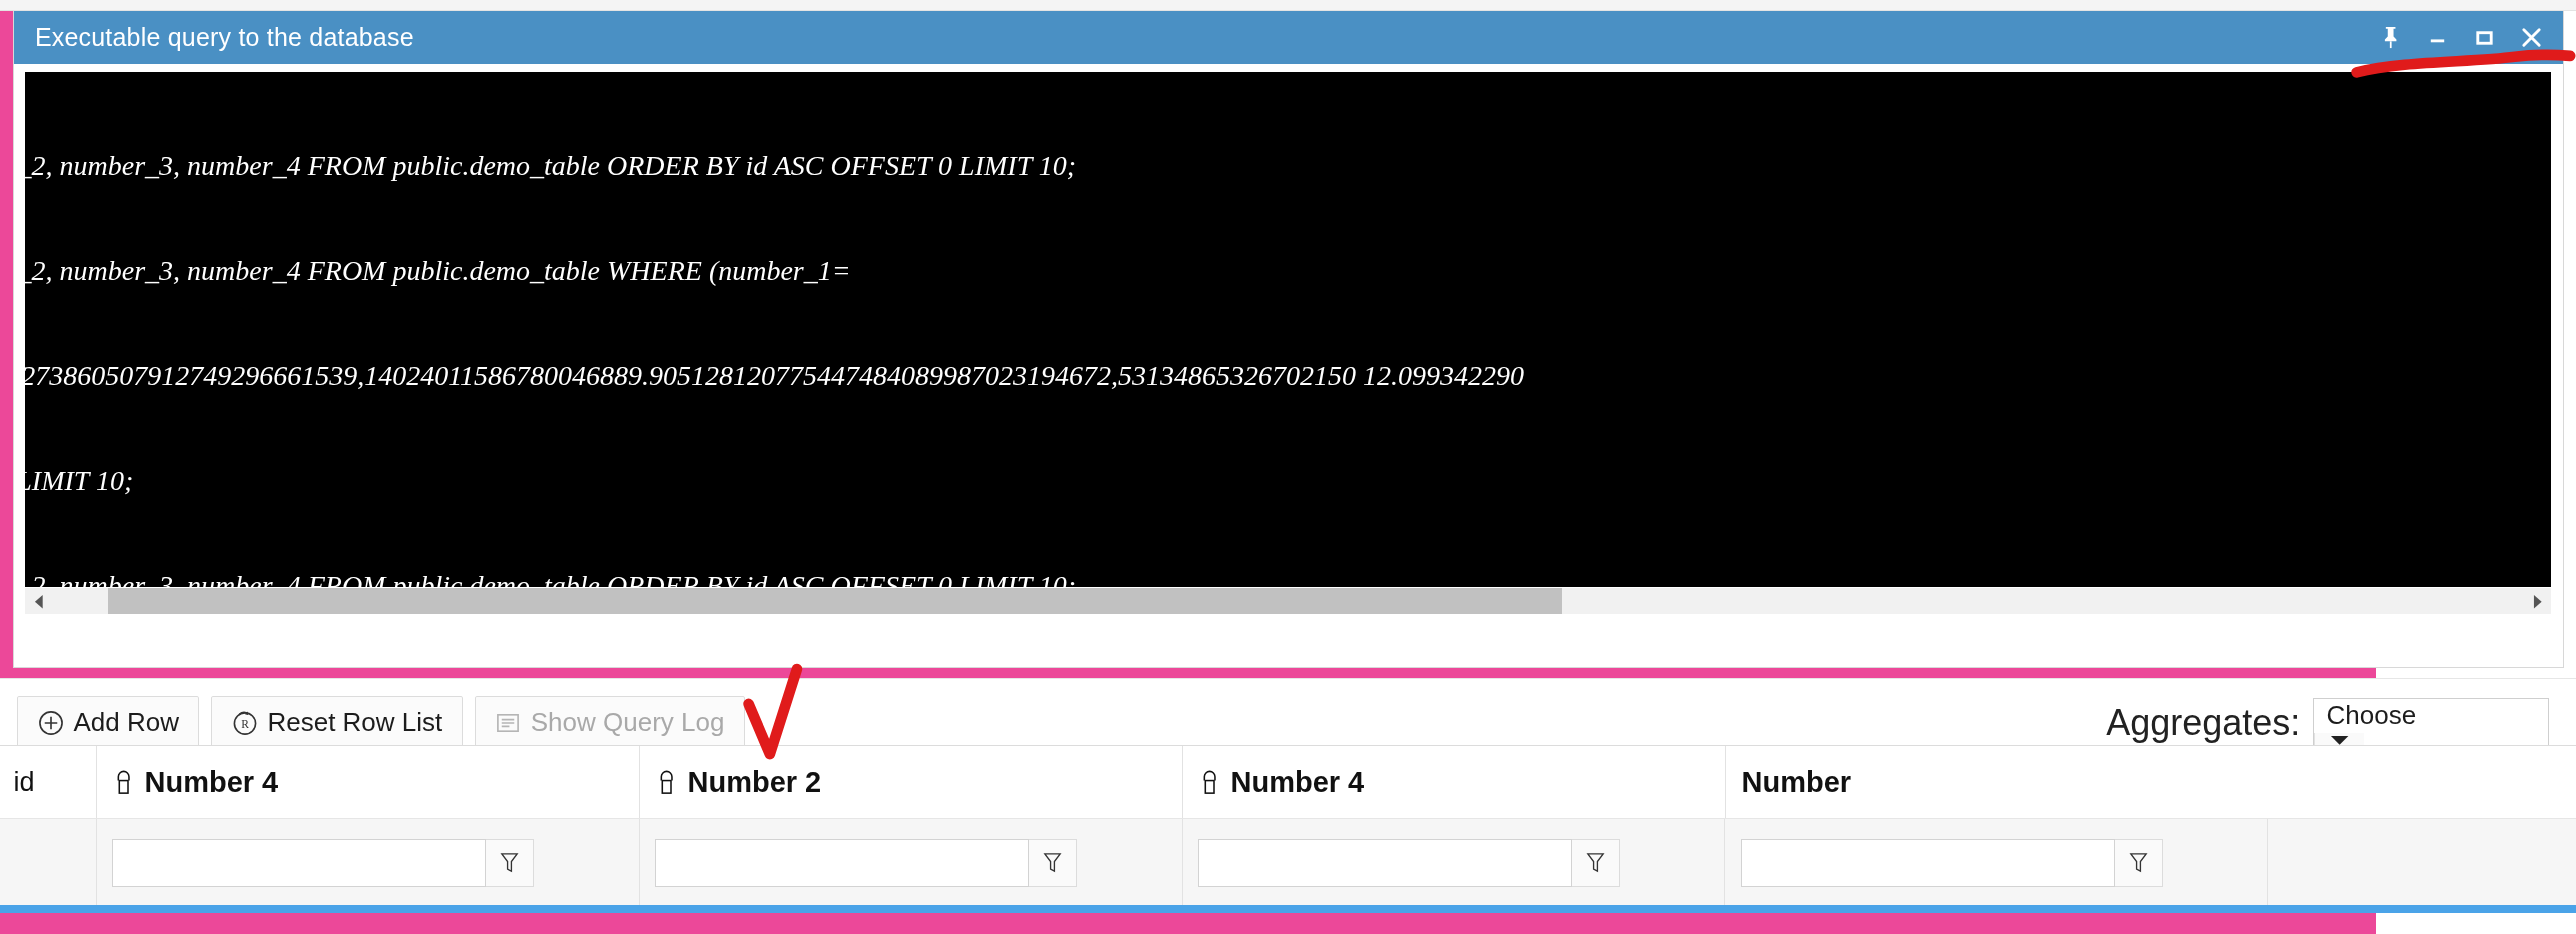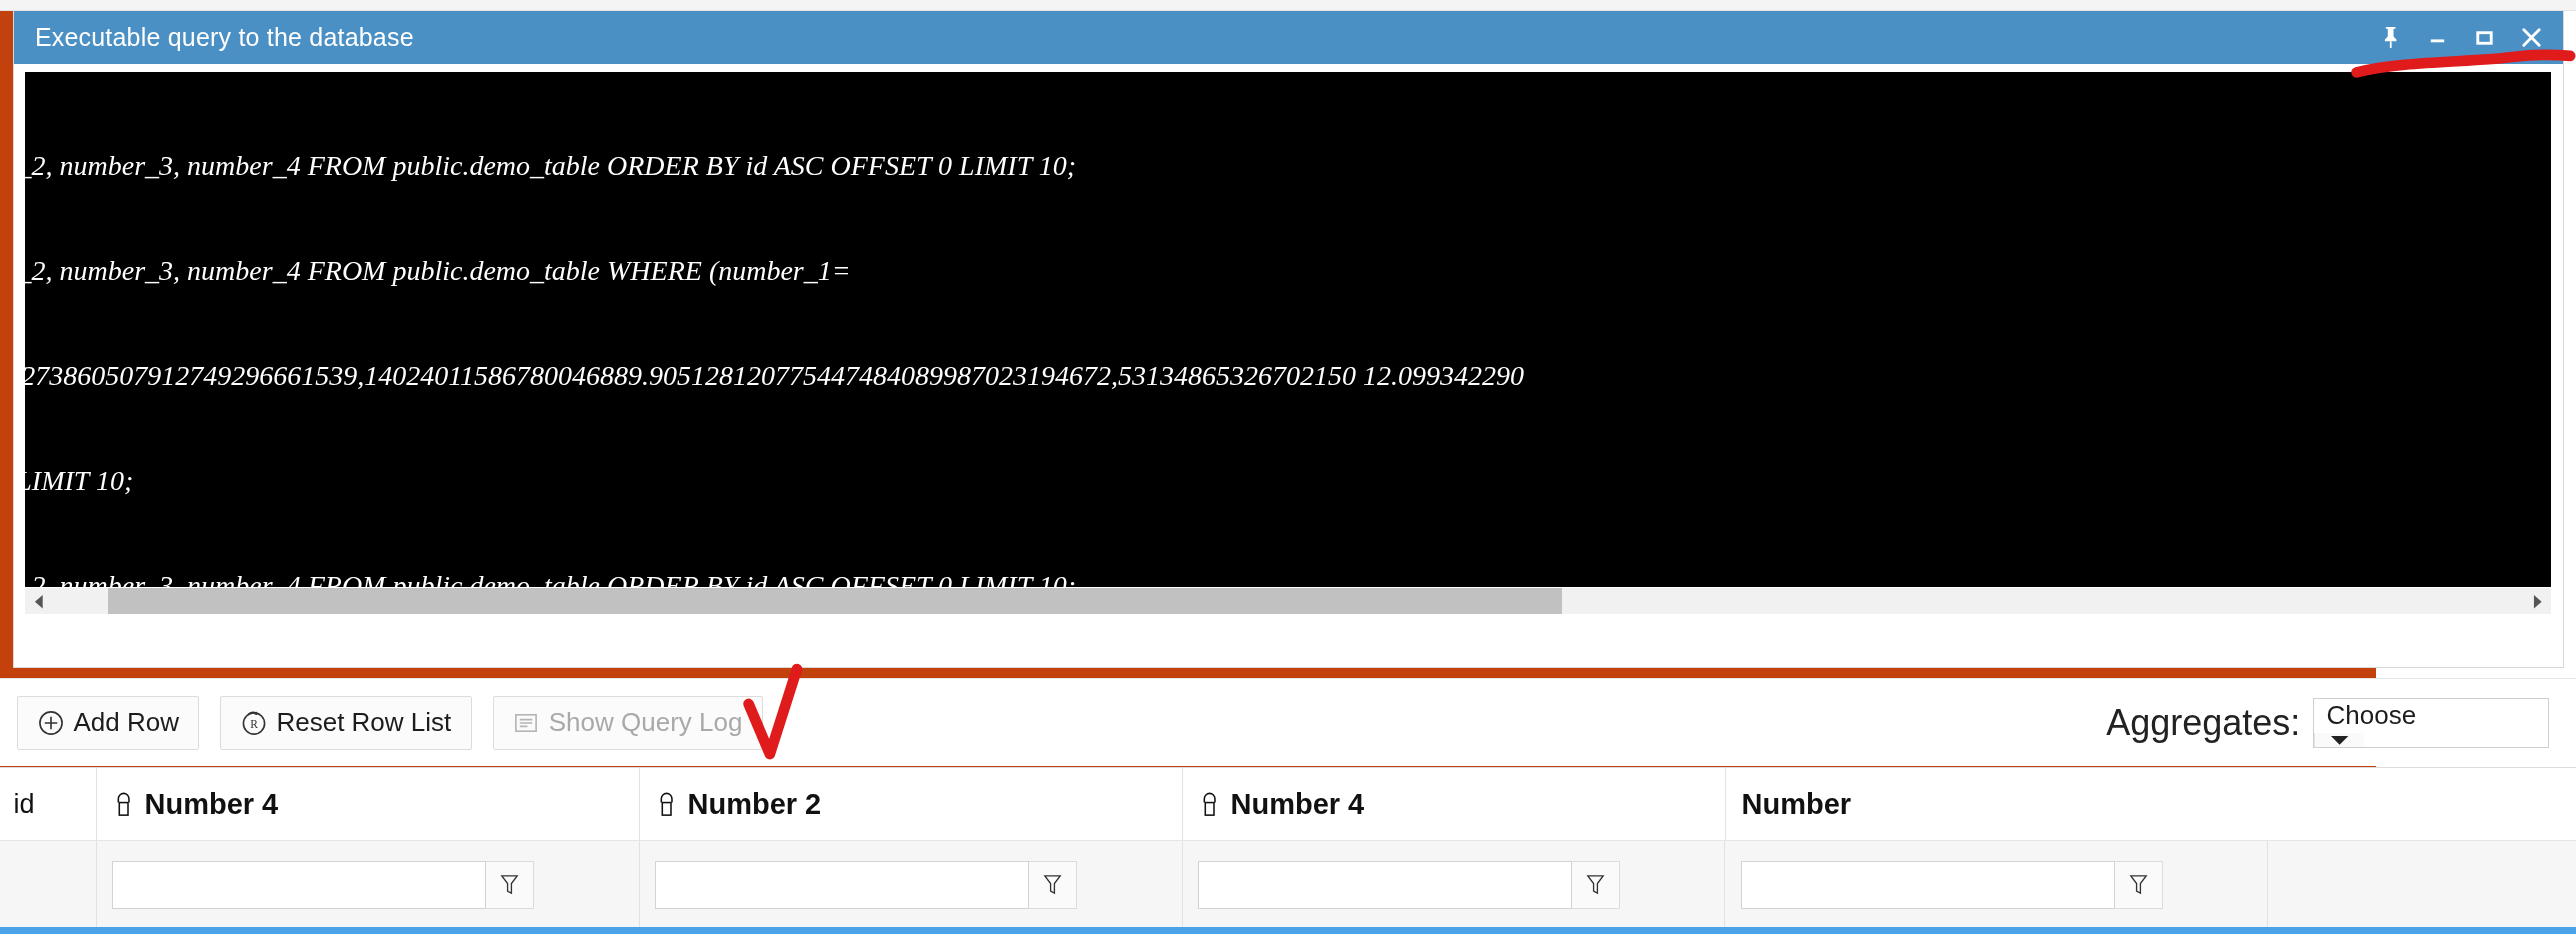--- a/index.html
+++ b/index.html
@@ -9,21 +9,21 @@
     background: #ffffff;
     font-family: "Liberation Sans", sans-serif;
     overflow: hidden;
   }
 
   
   #page {
     position: relative;
     width: 2376px;
     height: 934px;
-    background: #c2410c;
+    background: #ec4899;
   }
 
   
   .top-strip {
     position: absolute;
     left: 0; top: 0;
     width: 2576px; height: 10.7px;
     background: #f4f4f4;
     border-bottom: 1px solid #e3e3e3;
   }
@@ -130,21 +130,21 @@
     position: absolute;
     left: 0; top: 678px;
     width: 2576px;
     height: 88px;
     background: #ffffff;
     border-top: 1px solid #e6e6e6;
     display: flex;
     align-items: center;
     padding: 0 17.4px 0 17.4px;
   }
-  .tb-left { display: flex; align-items: center; gap: 21px; }
+  .tb-left { display: flex; align-items: center; gap: 12px; }
   .btn {
     display: inline-flex;
     align-items: center;
     gap: 9.7px;
     height: 54px;
     padding: 0 19.4px;
     border: 1px solid #dcdcdc;
     background: #fbfbfb;
     color: #1c1c1c;
     font-size: 26px;
@@ -190,21 +190,21 @@
     width: 50px;
     border-left: 1px solid #e2e2e2;
     background: #fafafa;
     display: flex; align-items: center; justify-content: center;
   }
   .select-arrow svg { display: block; }
 
   
   #grid {
     position: absolute;
-    left: 0; top: 767px;
+    left: 0; top: 745px;
     width: 2576px;
     height: 168px;
     background: #ffffff;
   }
   .grid-header {
     display: flex;
     height: 74px;
     background: #ffffff;
     border-top: 1px solid #dcdcdc;
     border-bottom: 1px solid #e6e6e6;

